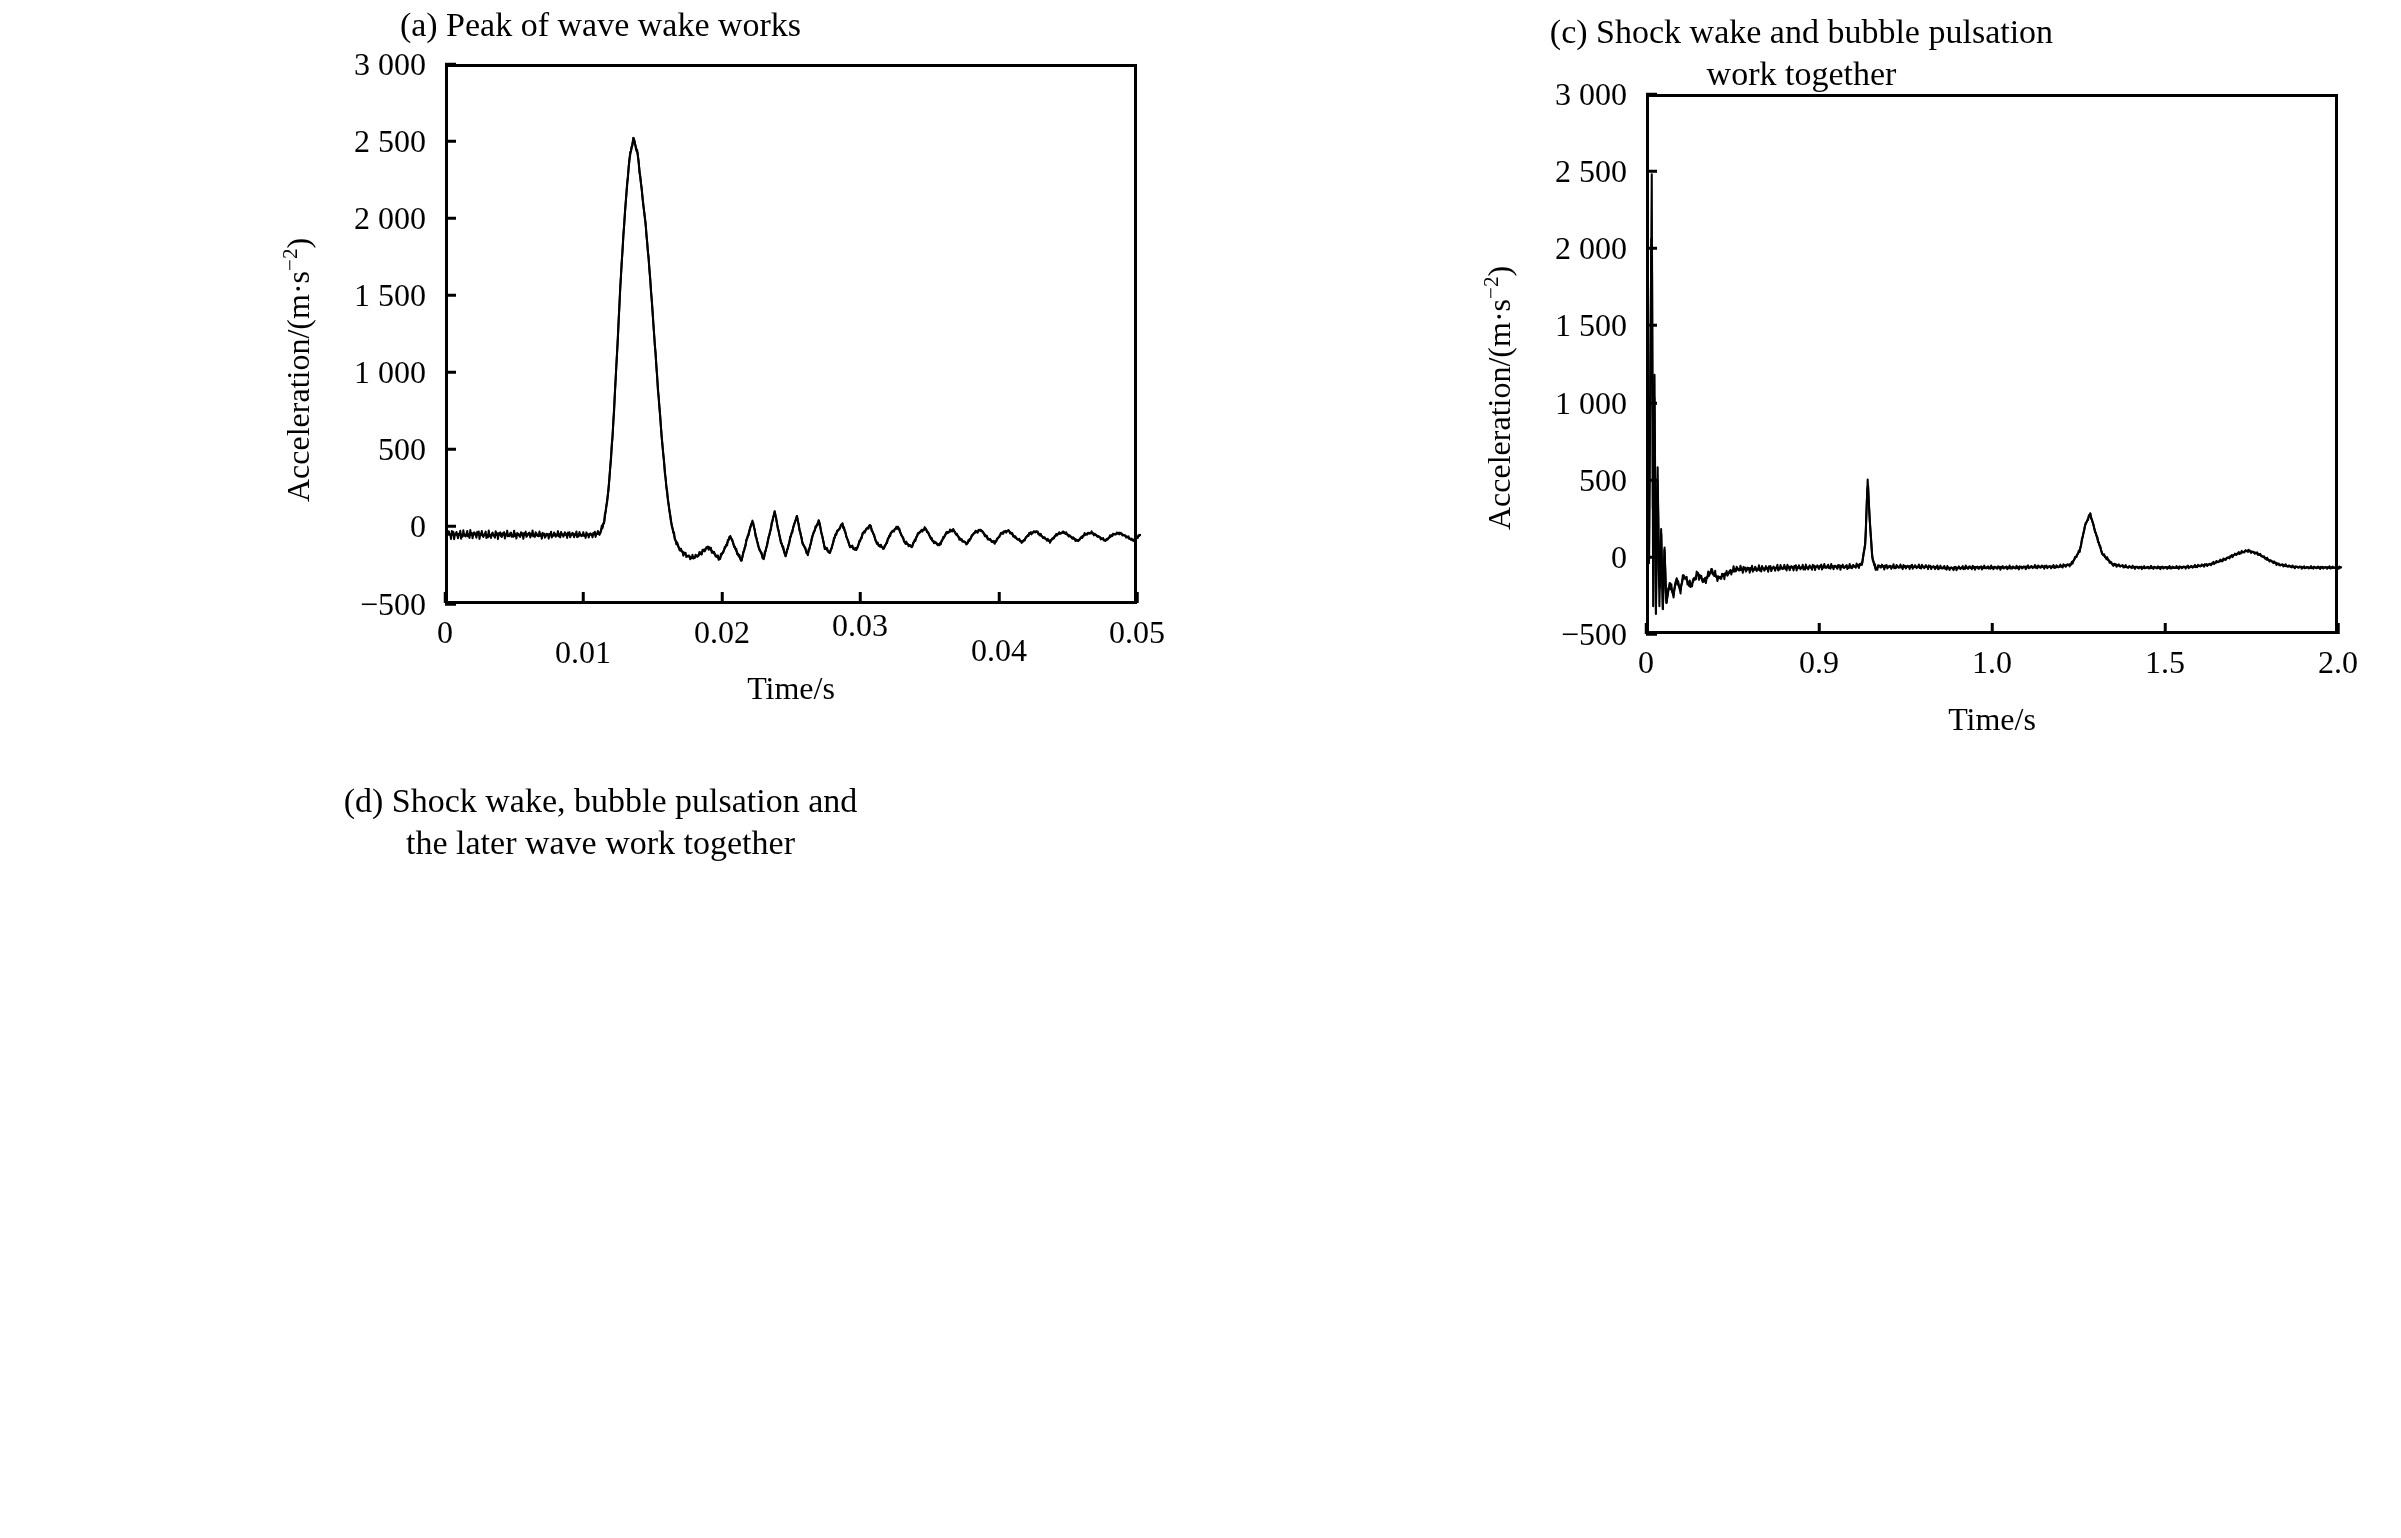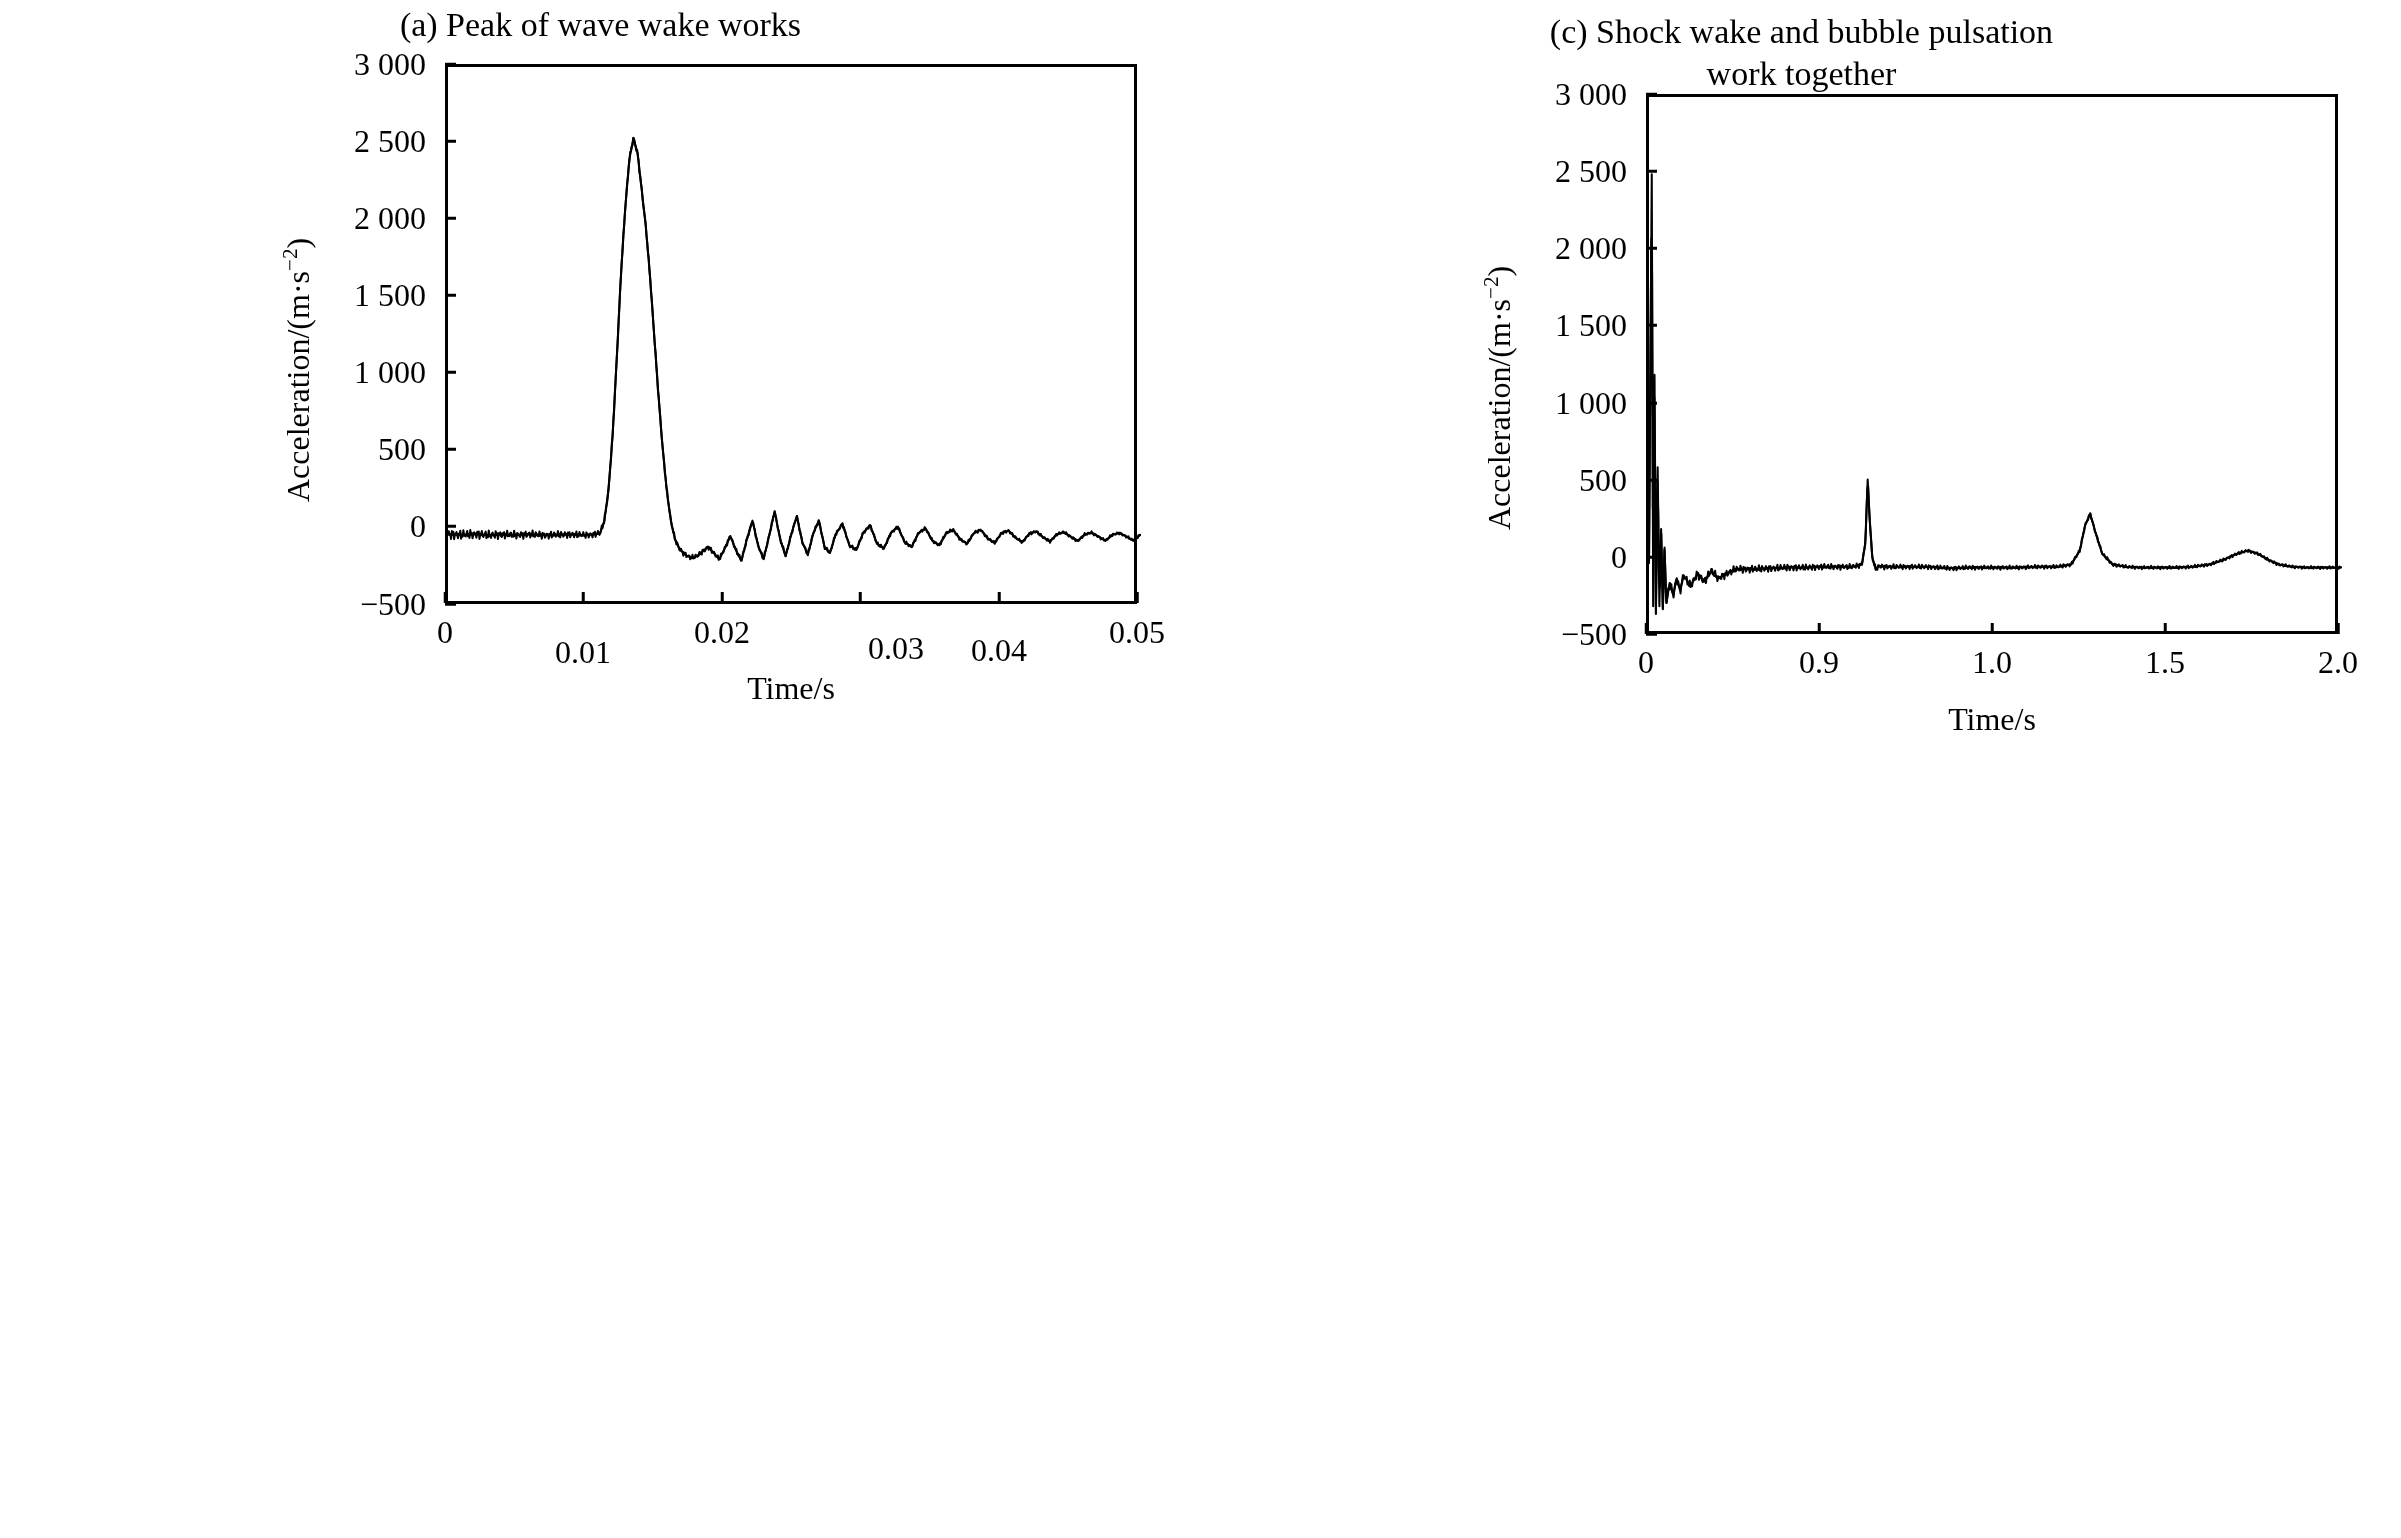--- a/index.html
+++ b/index.html
@@ -106,21 +106,21 @@
           <div class="ytick" style="left: 254px; width: 172px; top: 64px;">3 000</div>
           <div class="ytick-mark" style="left: 445px; width: 11.4px; top: 64px;"></div>
         </div>
       <div id="xt-a">
           <div class="xtick" style="left: 445px; top: 614px;">0</div>
           <div class="xtick-mark" style="left: 445px; height: 11.4px; top: 592px;"></div>
           <div class="xtick" style="left: 583px; top: 614px; margin-top: 20px;">0.01</div>
           <div class="xtick-mark" style="left: 583px; height: 11.4px; top: 592px;"></div>
           <div class="xtick" style="left: 722px; top: 614px;">0.02</div>
           <div class="xtick-mark" style="left: 722px; height: 11.4px; top: 592px;"></div>
-          <div class="xtick" style="left: 860px; top: 630px; margin-left: 36px;">0.03</div>
+          <div class="xtick" style="left: 860px; top: 607px;">0.03</div>
           <div class="xtick-mark" style="left: 860px; height: 11.4px; top: 592px;"></div>
           <div class="xtick" style="left: 999px; top: 632px;">0.04</div>
           <div class="xtick-mark" style="left: 999px; height: 11.4px; top: 592px;"></div>
           <div class="xtick" style="left: 1137px; top: 614px;">0.05</div>
           <div class="xtick-mark" style="left: 1137px; height: 11.4px; top: 592px;"></div>
         </div>
       <div class="xlabel" style="left:445px;top:670px;width:692px;">Time/s</div>
     </div>
   </div>
 
@@ -163,15 +163,25 @@
           <div class="xtick-mark" style="left: 791px; height: 11.4px; top: 623px;"></div>
           <div class="xtick" style="left: 964px; top: 644px;">1.5</div>
           <div class="xtick-mark" style="left: 964px; height: 11.4px; top: 623px;"></div>
           <div class="xtick" style="left: 1137px; top: 644px;">2.0</div>
           <div class="xtick-mark" style="left: 1137px; height: 11.4px; top: 623px;"></div>
         </div>
       <div class="xlabel" style="left:445px;top:701px;width:692px;">Time/s</div>
     </div>
   </div>
 
+  <div class="panel">
+    <div class="panel-title" style="top:11.4px;">(d) Shock wake, bubble pulsation and
+the later wave work together</div>
+    <div class="plot-wrap">
+
+      <div id="yt-d"></div>
+      <div id="xt-d"></div>
+
+    </div>
+  </div>
 
 </div>
 
 
 </body></html>

